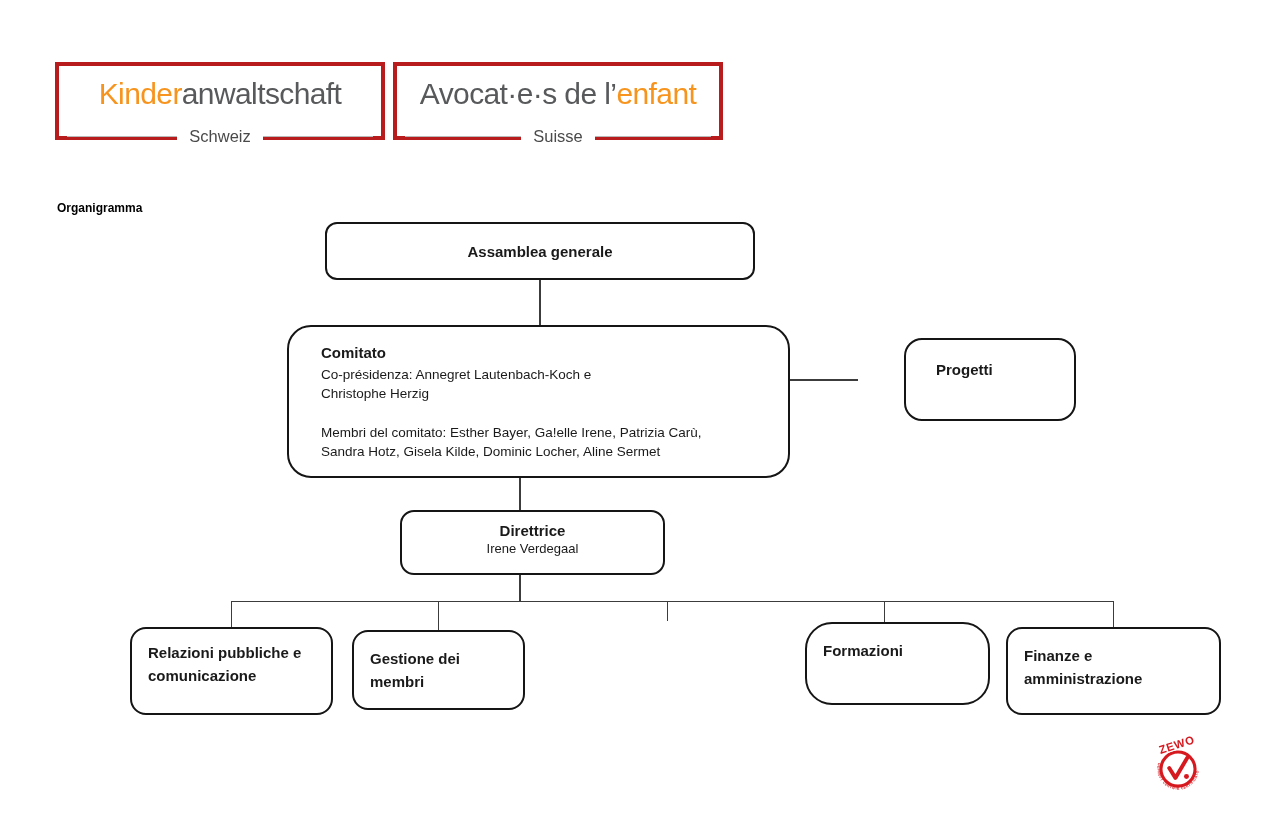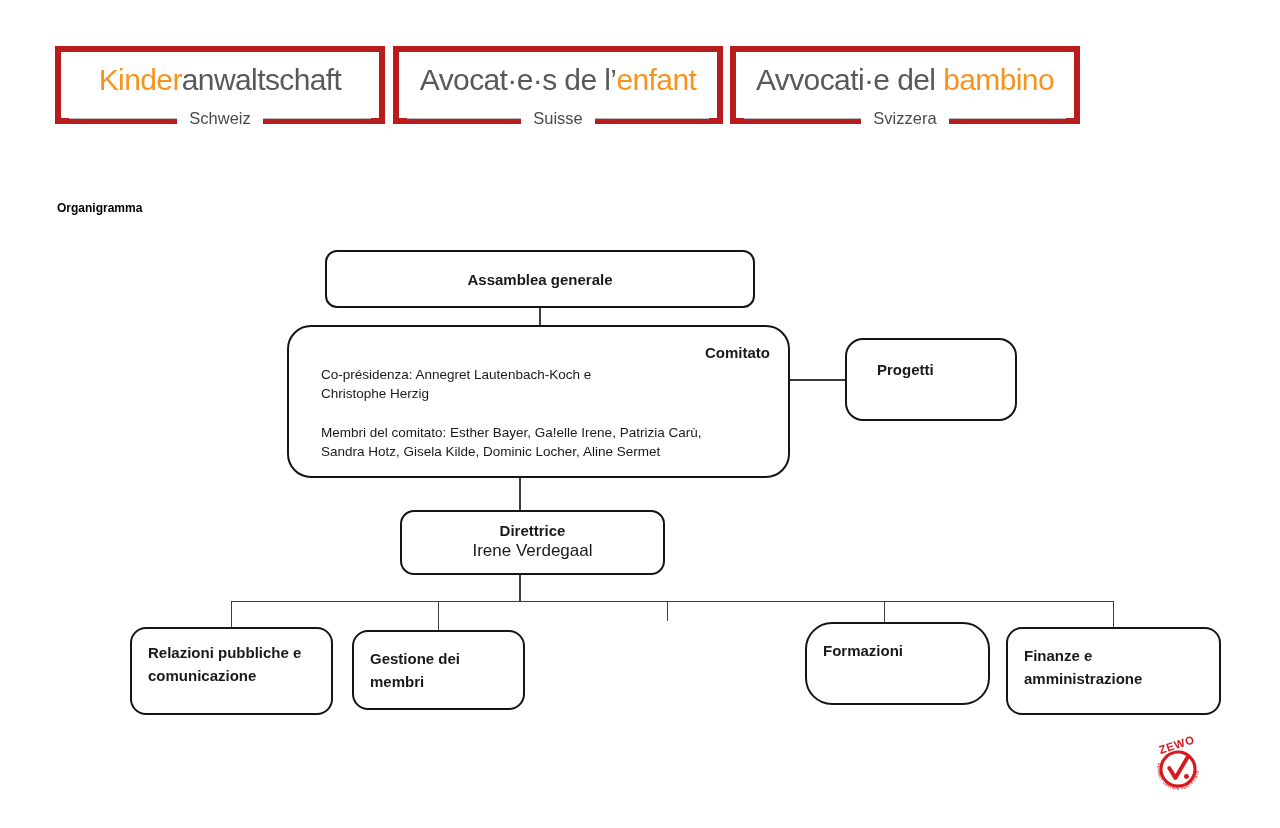--- a/index.html
+++ b/index.html
@@ -8,22 +8,22 @@
     position:relative;
     width:1280px; height:828px;
     background:#ffffff;
     font-family:"Liberation Sans", sans-serif;
     color:#1a1a1a;
     overflow:hidden;
   }
 
   
   .logo-card {
-    position:absolute; top:46px; height:78px;
-    background:#fff; border:6px solid #b91c1c;
+    position:absolute; top:62px; height:78px;
+    background:#fff; border:4px solid #b91c1c;
   }
   #logo-de { left:55px;  width:330px; }
   #logo-fr { left:393px; width:330px; }
   #logo-it { left:730px; width:350px; }
   .logo-main {
     margin-top:11px; text-align:center; white-space:nowrap;
     font-size:30px; font-weight:300; letter-spacing:-0.6px;
     color:#58595b;
   }
   .c-orange { color:#f7941e; }
@@ -43,38 +43,38 @@
   }
 
   
   .box {
     position:absolute; background:#fff;
     border:2px solid #151515;
   }
   #box-assemblea {
     left:325px; top:222px; width:430px; height:58px; border-radius:12px;
     display:flex; align-items:center; justify-content:center;
-    font-weight:bold; font-size:15px;margin-top:28px;
+    font-weight:bold; font-size:15px;
   }
   #box-comitato {
     left:287px; top:325px; width:503px; height:153px; border-radius:24px;
     padding:15px 18px 0 32px; font-size:13.5px; line-height:1.42;
   }
-  #box-comitato .title { font-size:15px; font-weight:bold; margin-bottom:2px;text-align:right; }
+  #box-comitato .title { font-size:15px; font-weight:bold; margin-bottom:2px; }
   #box-comitato .gap { height:19px; }
   #box-progetti {
-    left:845px; top:338px; width:172px; height:83px; border-radius:18px;
+    left:904px; top:338px; width:172px; height:83px; border-radius:18px;
     padding:21px 0 0 30px; font-weight:bold; font-size:15px;
   }
   #box-direttrice {
     left:400px; top:510px; width:265px; height:65px; border-radius:14px;
     text-align:center; padding-top:10px;
   }
   #box-direttrice .title { font-size:15px; font-weight:bold; }
-  #box-direttrice .name  { font-size:17px; margin-top:2px; }
+  #box-direttrice .name  { font-size:13px; margin-top:2px; }
 
   .dept {
     border-width:2.5px; border-radius:16px;
     font-weight:bold; font-size:15px; line-height:1.5;
     padding:13px 16px 0 16px;
   }
   #box-dept1 { left:130px;  top:627px; width:203px; height:88px; }
   #box-dept2 { left:352px;  top:630px; width:173px; height:80px; padding-top:16px; }
   #box-dept3 { left:558px;  top:621px; width:220px; height:87px; }
   #box-dept4 { left:805px;  top:622px; width:185px; height:83px; padding-top:16px;border-radius:27px; }
@@ -112,28 +112,20 @@
 
   <div class="logo-card" id="logo-fr">
     <div class="logo-main"><span class="c-gray">Avocat·e·s de l’</span><span class="c-orange">enfant</span></div>
     <div class="logo-sub">
       <span class="line"></span>
       <span class="txt">Suisse</span>
       <span class="line"></span>
     </div>
   </div>
 
-  <div class="logo-card" id="logo-it">
-    <div class="logo-main"><span class="c-gray">Avvocati·e del </span><span class="c-orange">bambino</span></div>
-    <div class="logo-sub">
-      <span class="line"></span>
-      <span class="txt">Svizzera</span>
-      <span class="line"></span>
-    </div>
-  </div>
 
   <div id="page-heading">Organigramma</div>
 
   <div class="conn" id="conn-asm-com"></div>
   <div class="conn" id="conn-com-prog"></div>
   <div class="conn" id="conn-com-dir"></div>
   <div class="conn" id="conn-dir-bus"></div>
   <div class="conn" id="conn-bus"></div>
   <div class="conn" id="conn-drop1"></div>
   <div class="conn" id="conn-drop2"></div>

